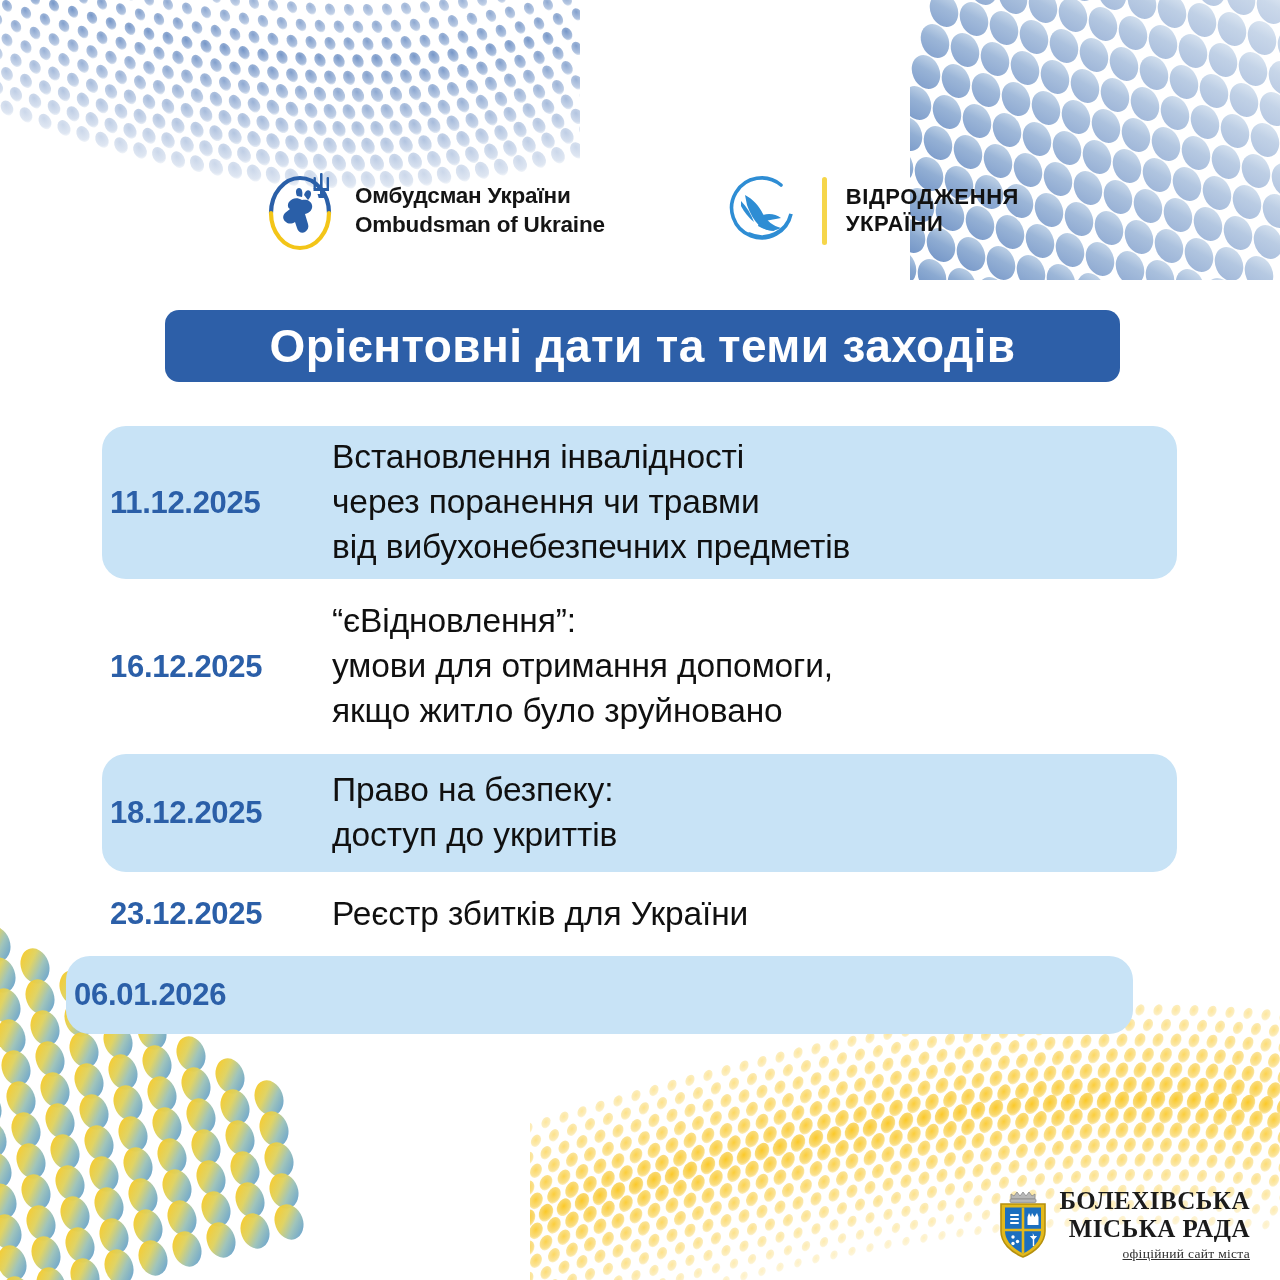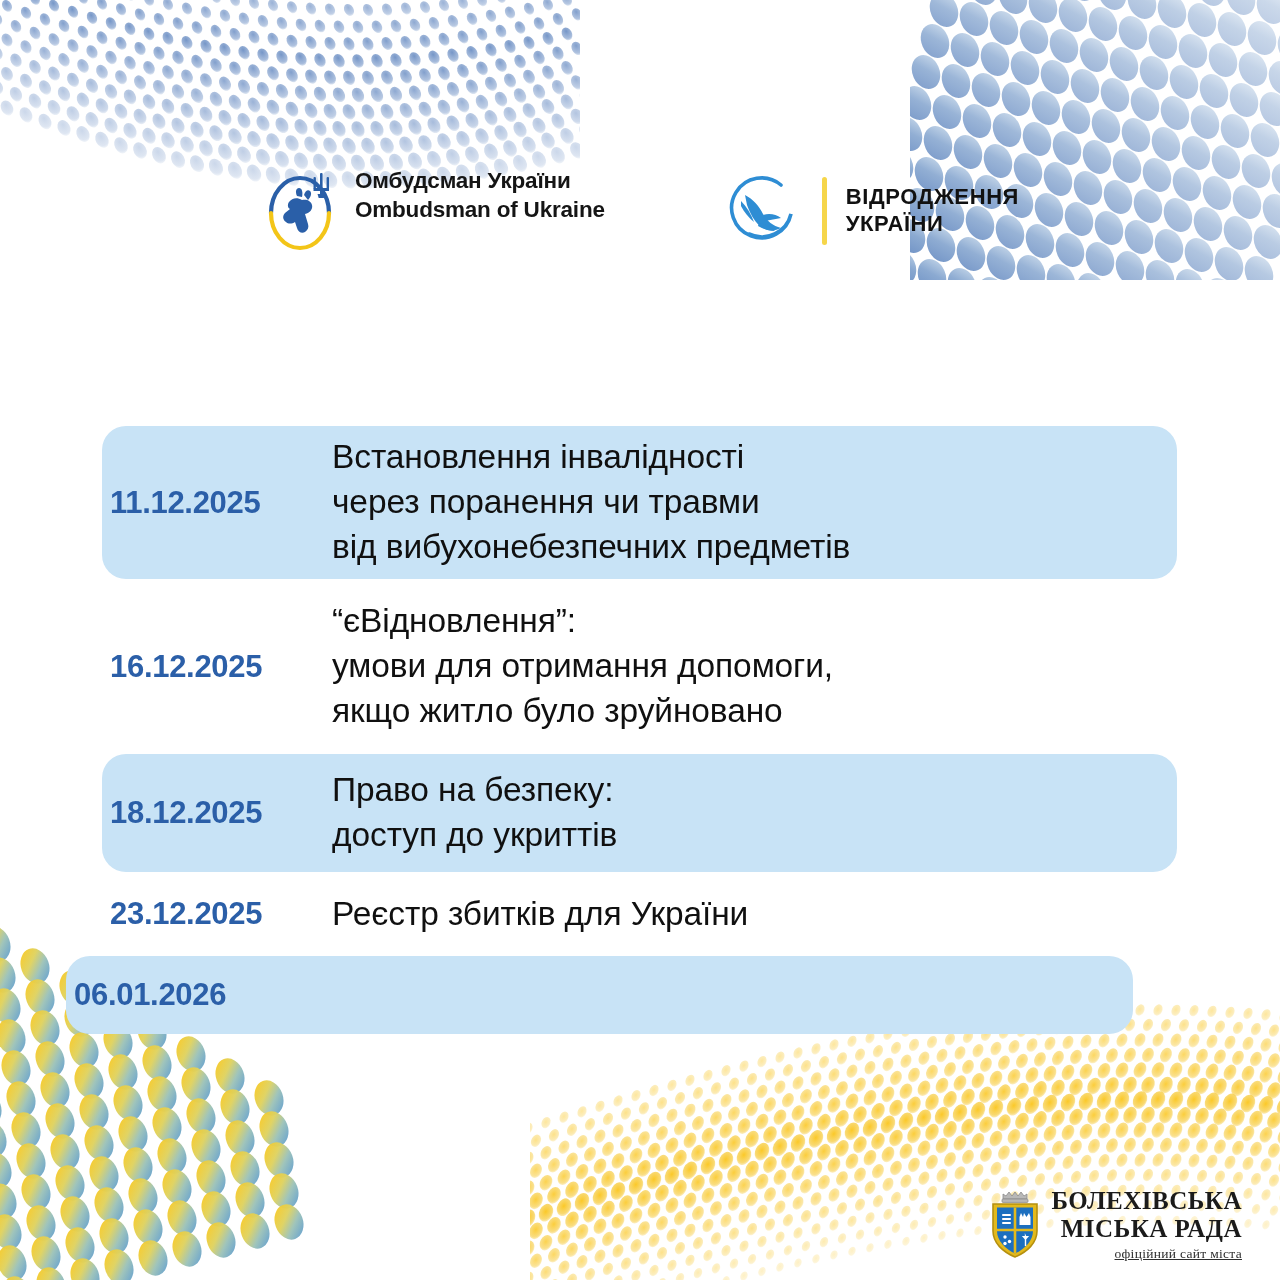--- a/index.html
+++ b/index.html
@@ -41,21 +41,21 @@
     right: 0;
     top: 163px;
     height: 96px;
     display: flex;
     justify-content: center;
     align-items: center;
     gap: 118px;
   }
   .logo-block {
     display: flex;
-    align-items: flex-start;
+    align-items: center;
     gap: 16px;
   }
   .logo-mark { flex: 0 0 auto; display: block; }
   .ombudsman-text {
     display: flex;
     flex-direction: column;
     justify-content: center;
     line-height: 1.28;
   }
   .ombudsman-text span {
@@ -153,21 +153,21 @@
   
   #row-0 { width: 1075px; min-height: 153px; margin-left: 102px; }
   #row-1 { width: 1075px; min-height: 175px; margin-left: 102px; }
   #row-2 { width: 1075px; min-height: 118px; margin-left: 102px; }
   #row-3 { width: 1075px; min-height: 84px;  margin-left: 102px; }
   #row-4 { width: 1067px; min-height: 78px;  margin-left: 66px; }
 
   
   #city-logo {
     position: absolute;
-    right: 38px;
+    right: 30px;
     bottom: 18px;
     display: flex;
     align-items: center;
     gap: 6px;
   }
   #city-logo .city-text {
     display: flex;
     flex-direction: column;
     align-items: flex-end;
     line-height: 1.12;
@@ -1766,20 +1766,23 @@
       </svg>
       <div class="vid-divider"></div>
       <div class="vidrodzhennya-text">
         <span>ВІДРОДЖЕННЯ</span>
         <span>УКРАЇНИ</span>
       </div>
     </div>
 
   </div>
 
+  <div id="title-banner">
+    <div class="title-text">Орієнтовні дати та теми заходів</div>
+  </div>
 
   <div id="schedule">
 
     <div class="row tinted" id="row-0">
       <div class="date">11.12.2025</div>
       <div class="topic">Встановлення інвалідності
 через поранення чи травми
 від вибухонебезпечних предметів</div>
     </div>
 

